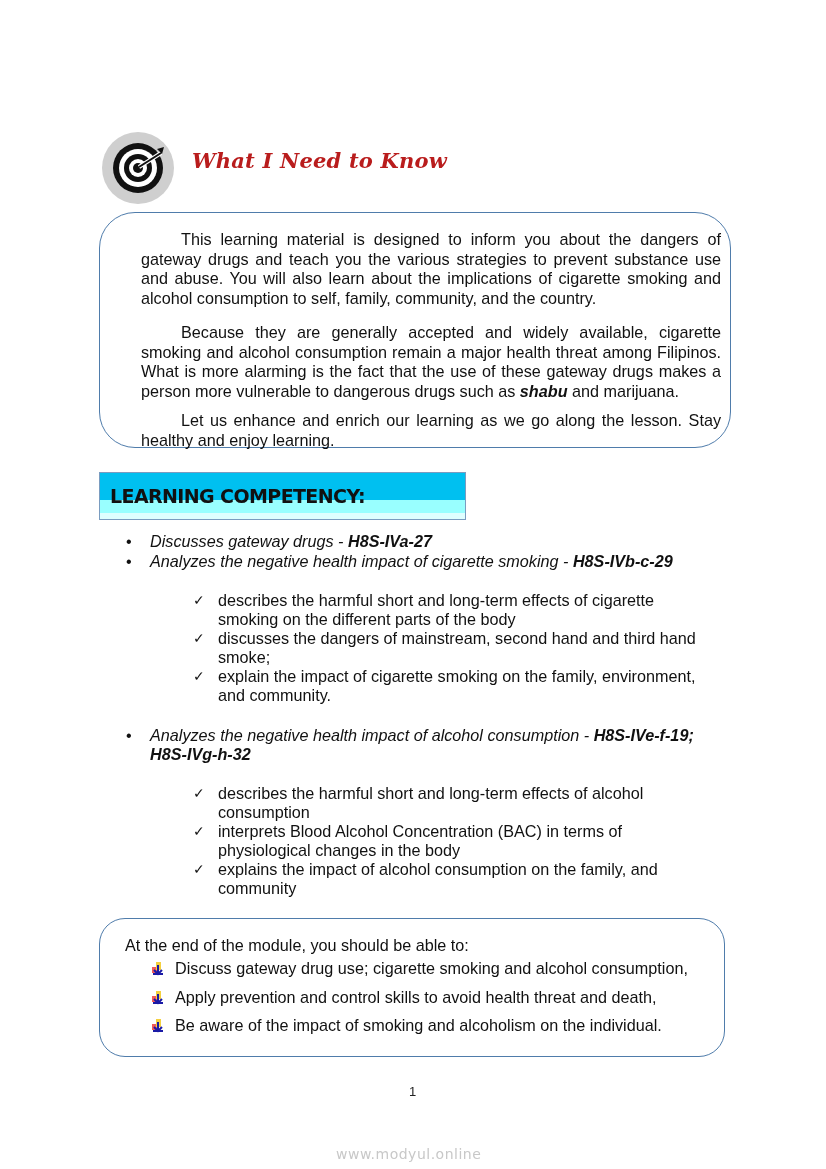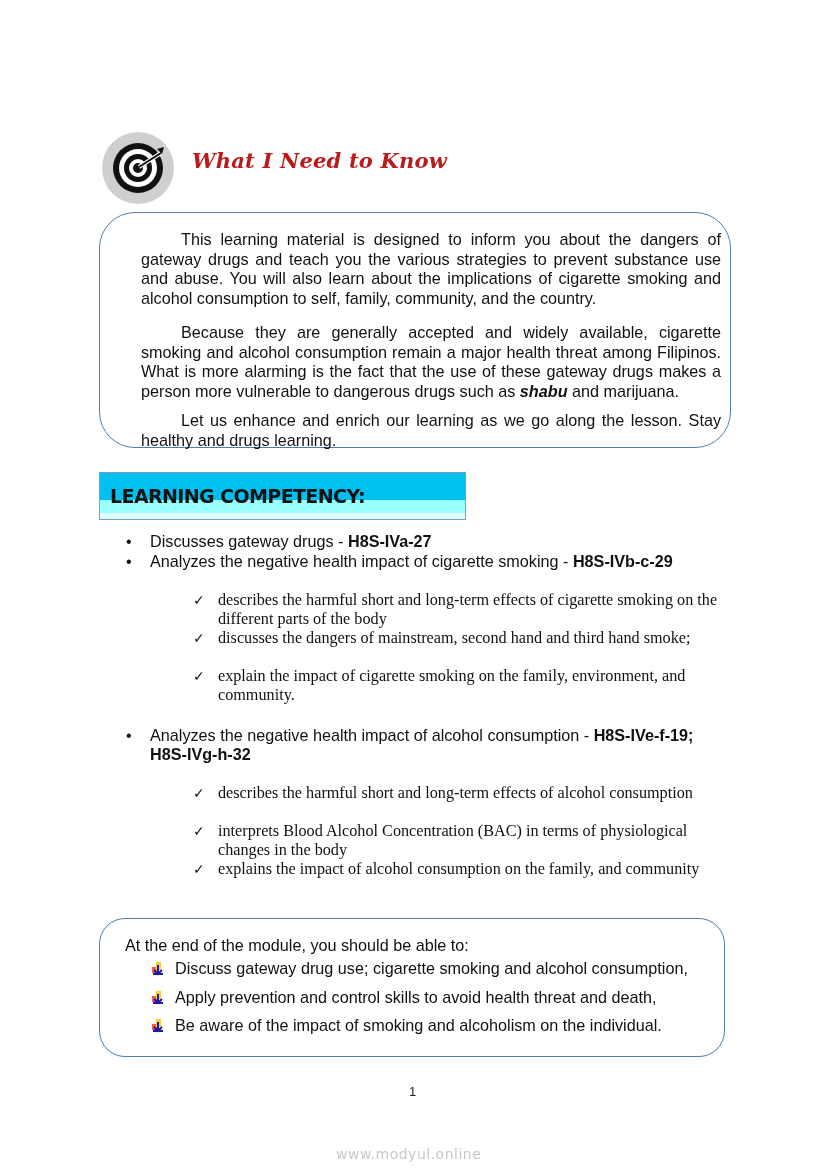--- a/index.html
+++ b/index.html
@@ -19,26 +19,26 @@
   .intro-p .indent { display:inline-block; width:40px; }
 
   
   #lc-banner { left:99px; top:472px; width:367px; height:48px; border:1px solid #7a9cc0; box-sizing:border-box;
                background:linear-gradient(to bottom,#00c0f0 0%,#00c0f0 58%,#99ffff 58%,#99ffff 88%,#dfffff 88%); }
   #lc-title { left:110px; top:485px; font-family:"DejaVu Sans", sans-serif; font-weight:bold; font-size:19px; color:#111; letter-spacing:-0.6px;text-align:center; }
 
   
   .bullet-row { position:absolute; left:126px; font-size:16.2px; line-height:19px; }
   .bullet-dot { position:absolute; left:0; top:0; width:10px; }
-  .bullet-text { position:absolute; left:24px; white-space:nowrap; }
+  .bullet-text { position:absolute; left:24px; white-space:nowrap;font-style:italic; }
   .code { font-weight:bold; }
 
   .check-row { position:absolute; left:193px; font-size:16.2px; line-height:19px; }
   .check-mark { position:absolute; left:0; top:0; font-size:14px; }
-  .check-text { position:absolute; left:25px; width:500px;font-family:Liberation Serif, serif; }
+  .check-text { position:absolute; left:25px; width:500px; }
 
   
   #obj-box { left:99px; top:918px; width:626px; height:139px; border:1.5px solid #4f7cab; border-radius:26px; box-sizing:border-box; }
   #obj-intro { left:125px; top:936px; font-size:16.2px; }
   .obj-row { position:absolute; left:150px; font-size:16.2px; }
   .obj-icon { position:absolute; left:0; top:2px; width:16px; height:16px; }
   .obj-text { position:absolute; left:25px; white-space:nowrap;text-align:right; }
 
   #page-number { left:409px; top:1084px; font-size:13px; color:#222; }
   #watermark { left:336px; top:1146px; font-family:"DejaVu Sans", sans-serif; font-size:14px; color:#c8c8c8; letter-spacing:0.5px; }
@@ -57,21 +57,21 @@
     <line x1="38" y1="36" x2="60" y2="22" stroke="#fff" stroke-width="4"></line>
     <line x1="38" y1="36" x2="60" y2="22" stroke="#111" stroke-width="2"></line>
     <path d="M56 18 L63 16 L61 23 Z" fill="#111"></path>
   </svg>
 </div>
 <div class="abs" id="section-title">What I Need to Know</div>
 
 <div class="abs" id="intro-box"></div>
 <p class="intro-p" style="top:219px;"><span class="indent"></span><span>This learning material is designed to inform you about the dangers of gateway drugs and teach you the various strategies to prevent substance use and abuse. You will also learn about the implications of cigarette smoking and alcohol consumption to self, family, community, and the country.</span></p>
 <p class="intro-p" style="top:312px;"><span class="indent"></span><span>Because they are generally accepted and widely available, cigarette</span> <span>smoking and alcohol consumption remain a major health threat among Filipinos. What is more alarming is the fact that the use of these gateway drugs makes a person more vulnerable to dangerous drugs such as</span> <b><i>shabu</i></b><span> and marijuana.</span></p>
-<p class="intro-p" style="top:400px;"><span class="indent"></span><span>Let us enhance and enrich our learning as we go along the lesson. Stay healthy and drugs learning.</span></p>
+<p class="intro-p" style="top:400px;"><span class="indent"></span><span>Let us enhance and enrich our learning as we go along the lesson. Stay healthy and enjoy learning.</span></p>
 
 <div class="abs" id="lc-banner"></div>
 <div class="abs" id="lc-title">LEARNING COMPETENCY:</div>
 
 <div class="bullet-row" style="top:532px;">
   <span class="bullet-dot">•</span>
   <span class="bullet-text"><span>Discusses gateway drugs - </span><span class="code">H8S-IVa-27</span></span>
 </div>
 
 <div class="bullet-row" style="top:552px;">

